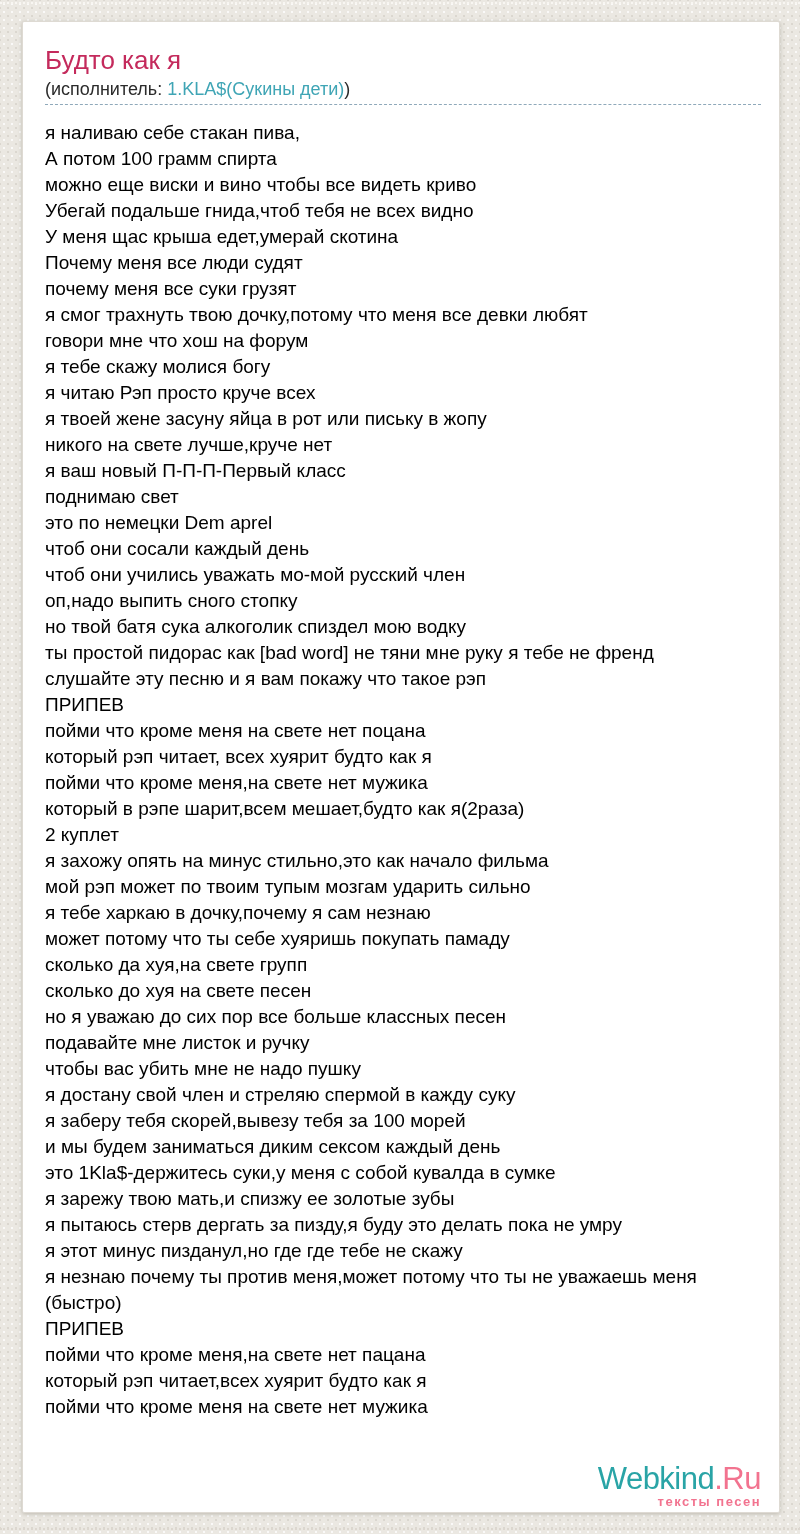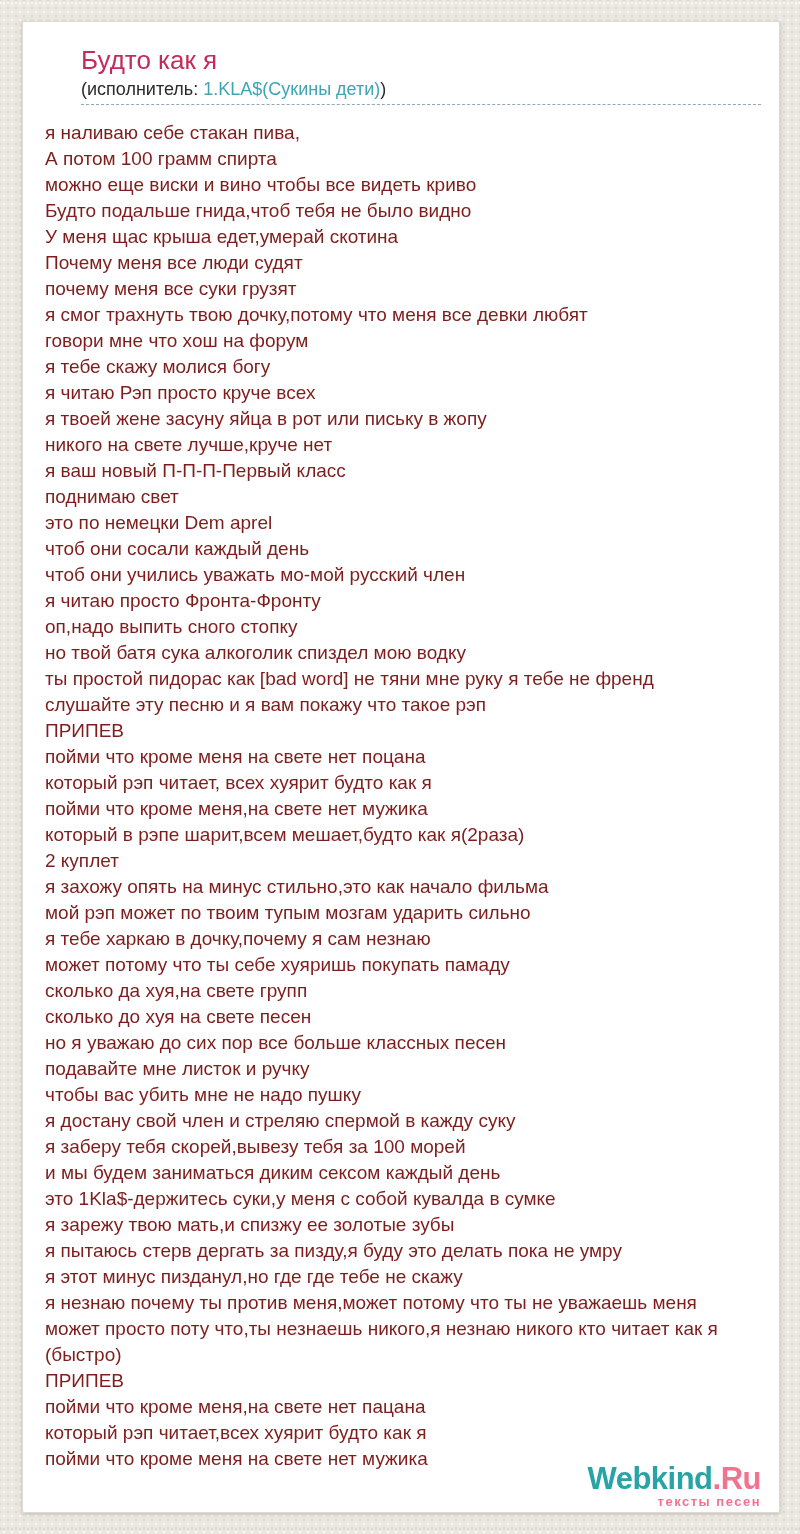--- a/index.html
+++ b/index.html
@@ -30,21 +30,20 @@
     border:1px solid #dedad3;
     border-radius:2px;
     box-shadow:0 1px 4px rgba(150,144,132,.55);
     padding:24px 18px 0 22px;
     overflow:hidden;
   }
 
   .song-header{
     border-bottom:1px dashed #8fa9ba;
     padding-bottom:5px;
-    margin-left:36px;
   }
   .song-title{
     font-size:26px;
     line-height:28px;
     font-weight:400;
     color:var(--title, #c42a5c);
   }
   .song-subtitle{
     margin-top:5px;
     font-size:18px;
@@ -55,34 +54,34 @@
     color:var(--artist-link, #3fa5b5);
     text-decoration:none;
     margin-left:5px;
     text-align:right;
   }
 
   .lyrics{
     margin-top:15px;
     font-size:19px;
     line-height:26px;
-    color:#7f1d1d;
+    color:#000000;
   }
   .line{ white-space:nowrap; }
 
   .site-logo{
     position:absolute;
     right:18px; bottom:4px;
     text-align:right;
     line-height:1;
     cursor:pointer;
   }
   .logo-wordmark{
     font-size:31px;
-    font-weight:700;
+    font-weight:400;
     letter-spacing:-0.5px;
   }
   .logo-main{ color:var(--logo-teal, #29a4a6); }
   .logo-suffix{ color:var(--logo-pink, #f2738f); }
   .logo-tagline{
     margin-top:1px;
     font-size:13px;
     font-weight:700;
     letter-spacing:1.5px;
     color:var(--logo-pink, #f2738f);
@@ -98,36 +97,35 @@
 
   <div class="song-header">
     <h1 class="song-title">Будто как я</h1>
     <div class="song-subtitle"><span>(исполнитель:</span><a class="artist-link" href="#">1.KLA$(Сукины дети)</a><span>)</span></div>
   </div>
 
   <div class="lyrics">
       <div class="line">я наливаю себе стакан пива,</div>
       <div class="line">А потом 100 грамм спирта</div>
       <div class="line">можно еще виски и вино чтобы все видеть криво</div>
-      <div class="line">Будто подальше гнида,чтоб тебя не было видно</div>
+      <div class="line">Убегай подальше гнида,чтоб тебя не всех видно</div>
       <div class="line">У меня щас крыша едет,умерай скотина</div>
       <div class="line">Почему меня все люди судят</div>
       <div class="line">почему меня все суки грузят</div>
       <div class="line">я смог трахнуть твою дочку,потому что меня все девки любят</div>
       <div class="line">говори мне что хош на форум</div>
       <div class="line">я тебе скажу молися богу</div>
       <div class="line">я читаю Рэп просто круче всех</div>
       <div class="line">я твоей жене засуну яйца в рот или письку в жопу</div>
       <div class="line">никого на свете лучше,круче нет</div>
       <div class="line">я ваш новый П-П-П-Первый класс</div>
       <div class="line">поднимаю свет</div>
       <div class="line">это по немецки Dem aprel</div>
       <div class="line">чтоб они сосали каждый день</div>
       <div class="line">чтоб они учились уважать мо-мой русский член</div>
-      <div class="line">я читаю просто Фронта-Фронту</div>
       <div class="line">оп,надо выпить сного стопку</div>
       <div class="line">но твой батя сука алкоголик спиздел мою водку</div>
       <div class="line">ты простой пидорас как [bad word] не тяни мне руку я тебе не френд</div>
       <div class="line">слушайте эту песню и я вам покажу что такое рэп</div>
       <div class="line">ПРИПЕВ</div>
       <div class="line">пойми что кроме меня на свете нет поцана</div>
       <div class="line">который рэп читает, всех хуярит будто как я</div>
       <div class="line">пойми что кроме меня,на свете нет мужика</div>
       <div class="line">который в рэпе шарит,всем мешает,будто как я(2раза)</div>
       <div class="line">2 куплет</div>
@@ -141,21 +139,20 @@
       <div class="line">подавайте мне листок и ручку</div>
       <div class="line">чтобы вас убить мне не надо пушку</div>
       <div class="line">я достану свой член и стреляю спермой в кажду суку</div>
       <div class="line">я заберу тебя скорей,вывезу тебя за 100 морей</div>
       <div class="line">и мы будем заниматься диким сексом каждый день</div>
       <div class="line">это 1Kla$-держитесь суки,у меня с собой кувалда в сумке</div>
       <div class="line">я зарежу твою мать,и спизжу ее золотые зубы</div>
       <div class="line">я пытаюсь стерв дергать за пизду,я буду это делать пока не умру</div>
       <div class="line">я этот минус пизданул,но где где тебе не скажу</div>
       <div class="line">я незнаю почему ты против меня,может потому что ты не уважаешь меня</div>
-      <div class="line">может просто поту что,ты незнаешь никого,я незнаю никого кто читает как я</div>
       <div class="line">(быстро)</div>
       <div class="line">ПРИПЕВ</div>
       <div class="line">пойми что кроме меня,на свете нет пацана</div>
       <div class="line">который рэп читает,всех хуярит будто как я</div>
       <div class="line">пойми что кроме меня на свете нет мужика</div>
     </div>
 
   <div class="site-logo">
     <div class="logo-wordmark"><span class="logo-main">Webkind</span><span class="logo-suffix">.Ru</span></div>
     <div class="logo-tagline">тексты песен</div>

